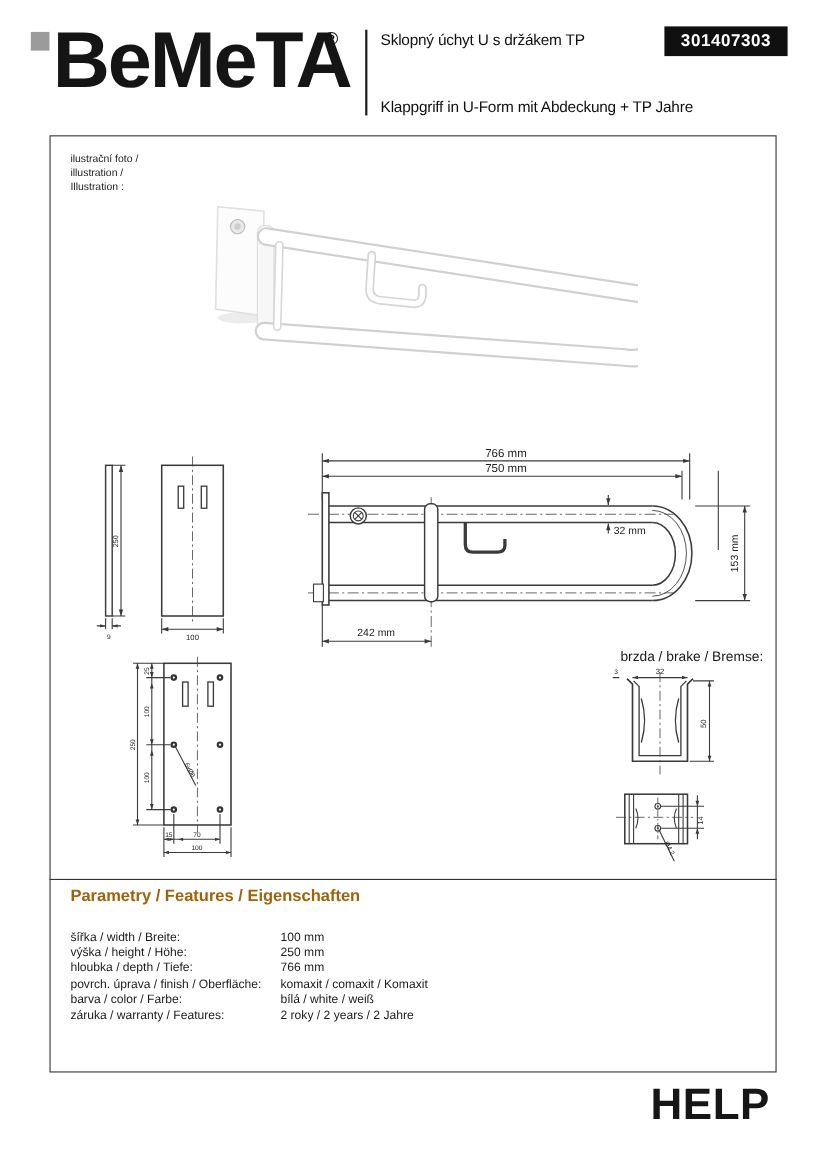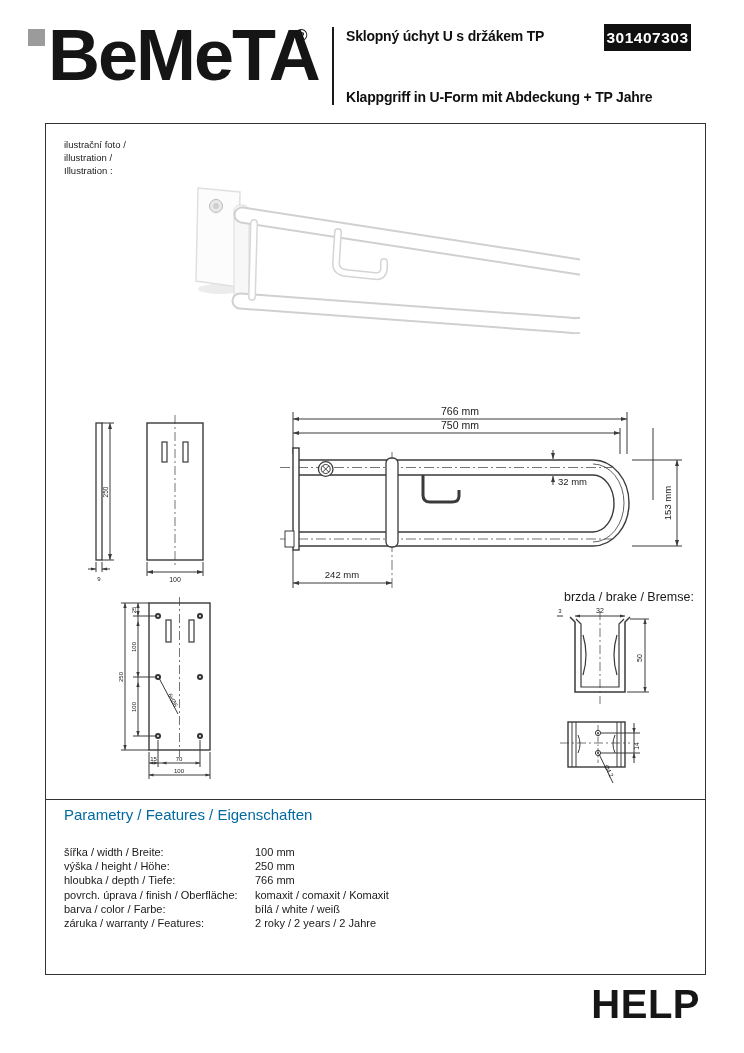--- a/index.html
+++ b/index.html
@@ -5,31 +5,31 @@
   html,body{margin:0;padding:0;background:#ffffff;}
   #page{position:relative;width:744px;height:1053px;background:#ffffff;overflow:hidden;
         font-family:"Liberation Sans",sans-serif;color:#111;}
   .abs{position:absolute;}
   
   .logo-square{position:absolute;left:28px;top:29px;width:17px;height:17px;background:#9b9b9b;}
   .logo-text{position:absolute;left:48px;top:14px;font-size:72px;font-weight:bold;
              letter-spacing:-2px;color:#151515;}
   .logo-reg{position:absolute;left:295px;top:26px;font-size:17px;font-weight:bold;color:#151515;}
   .hdr-divider{position:absolute;left:332px;top:27px;width:2px;height:78px;background:#1a1a1a;}
-  .title{position:absolute;left:346px;font-size:14px;font-weight:bold;letter-spacing:-0.2px;color:#101010;white-space:nowrap;}
-  .badge{position:absolute;left:604px;top:24px;width:87px;height:27px;background:#101010;
+  .title{position:absolute;left:346px;font-size:14px;font-weight:normal;letter-spacing:-0.2px;color:#101010;white-space:nowrap;}
+  .badge{position:absolute;left:604px;top:24px;width:112px;height:27px;background:#101010;
          color:#fff;font-size:15.5px;font-weight:bold;display:flex;align-items:center;
          justify-content:center;letter-spacing:0.5px;}
   
   .content-box{position:absolute;left:45px;top:123px;width:659px;height:850px;border:1.3px solid #333;}
   .illu-note{position:absolute;left:64px;top:138px;font-size:9.5px;line-height:13px;color:#222;}
   .brake-label{position:absolute;left:536px;top:590px;font-size:12.5px;color:#1a1a1a;padding-left:28px;}
   .separator{position:absolute;left:45px;top:799px;width:661px;height:1px;background:#333;}
   
-  .param-title{position:absolute;left:64px;top:806px;font-size:15px;font-weight:normal;color:#0369a1;}
+  .param-title{position:absolute;left:64px;top:806px;font-size:15px;font-weight:bold;color:#a16207;}
   .param-rows{position:absolute;left:64px;top:845px;font-size:11px;line-height:14.2px;color:#1a1a1a;}
   .param-row{display:flex;}
   .param-label{width:191px;}
   .param-value{}
   .help-logo{position:absolute;right:44px;top:982px;font-size:40px;font-weight:bold;
              letter-spacing:0.5px;color:#161616;}
   svg text{font-family:"Liberation Sans",sans-serif;fill:#222;}
 </style>
 </head>
 <body>

